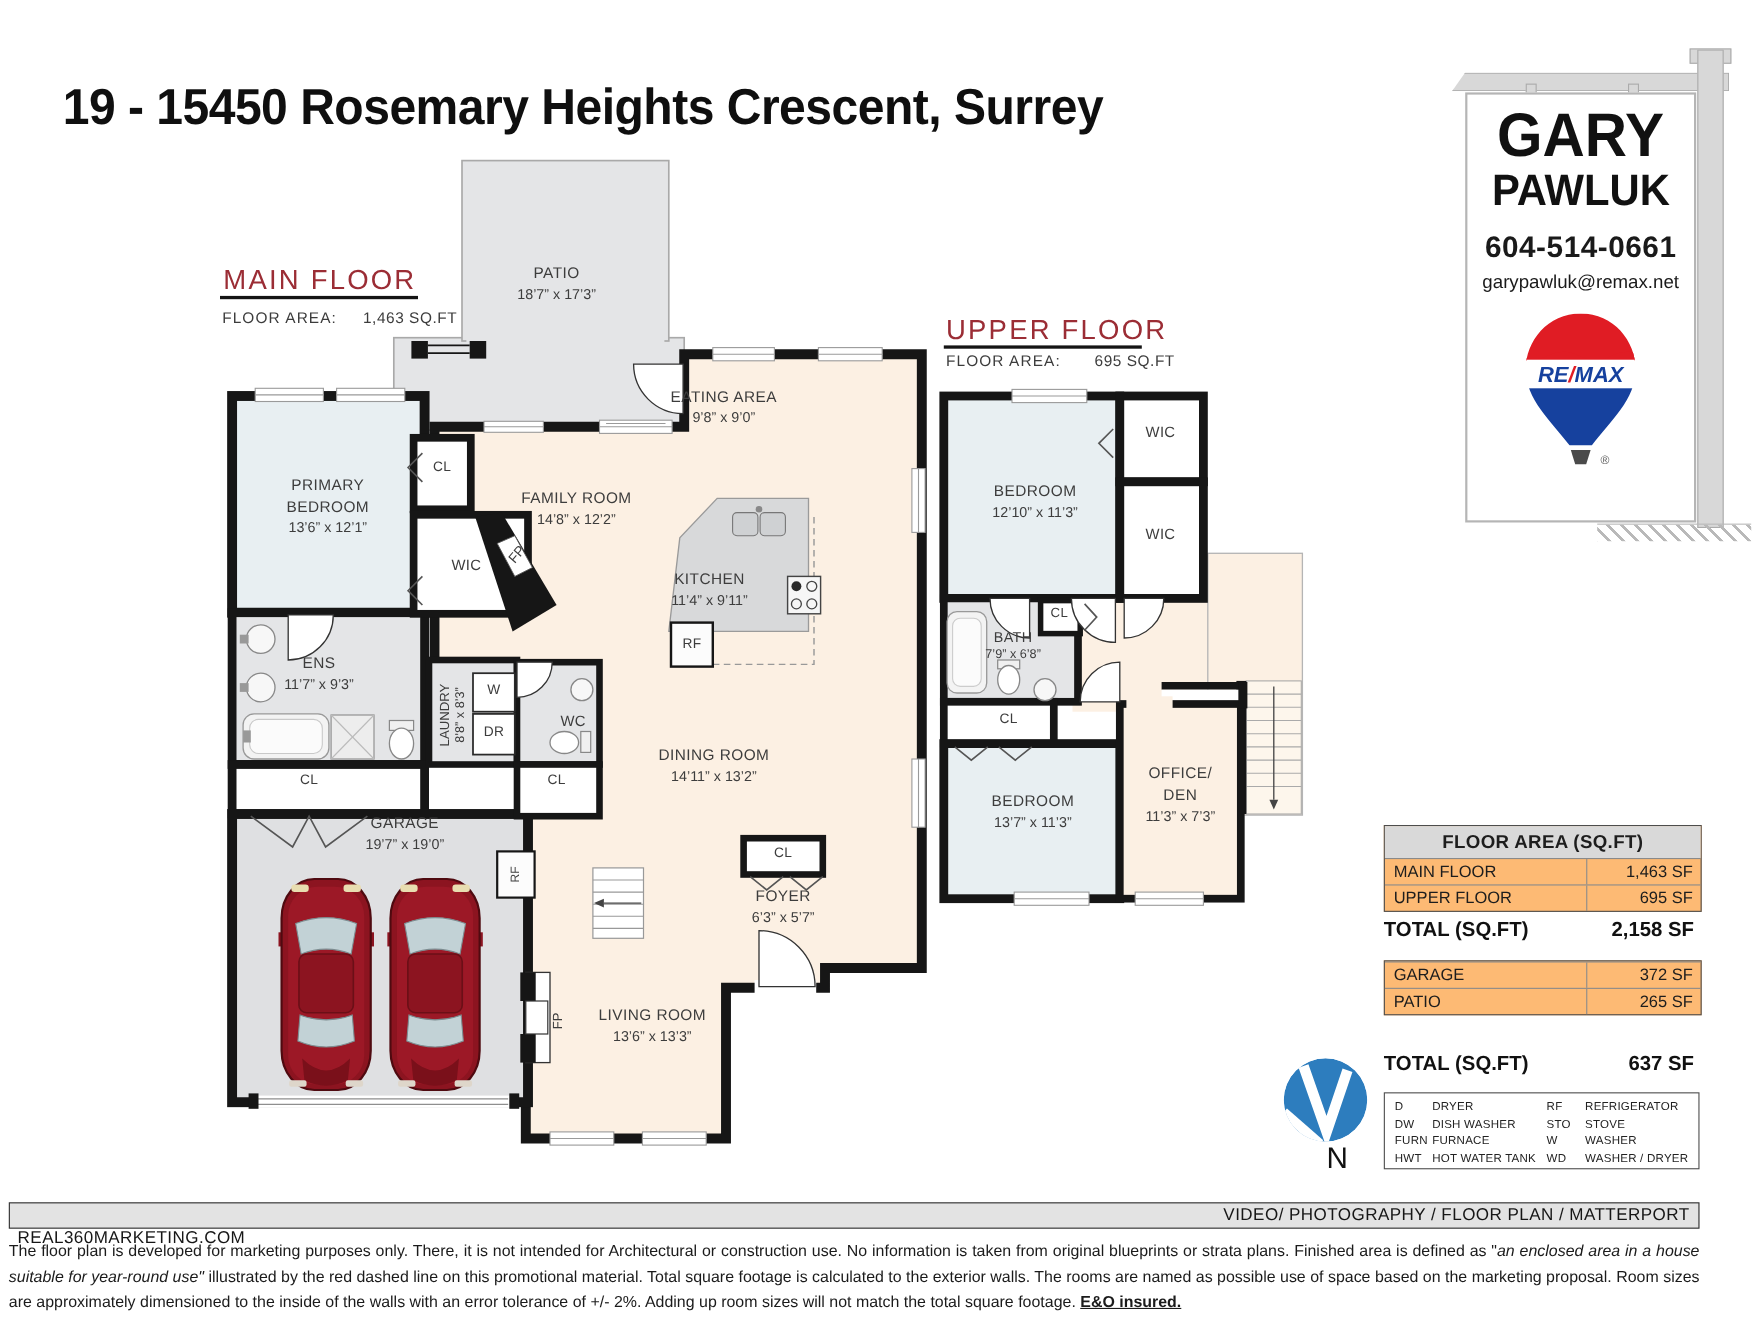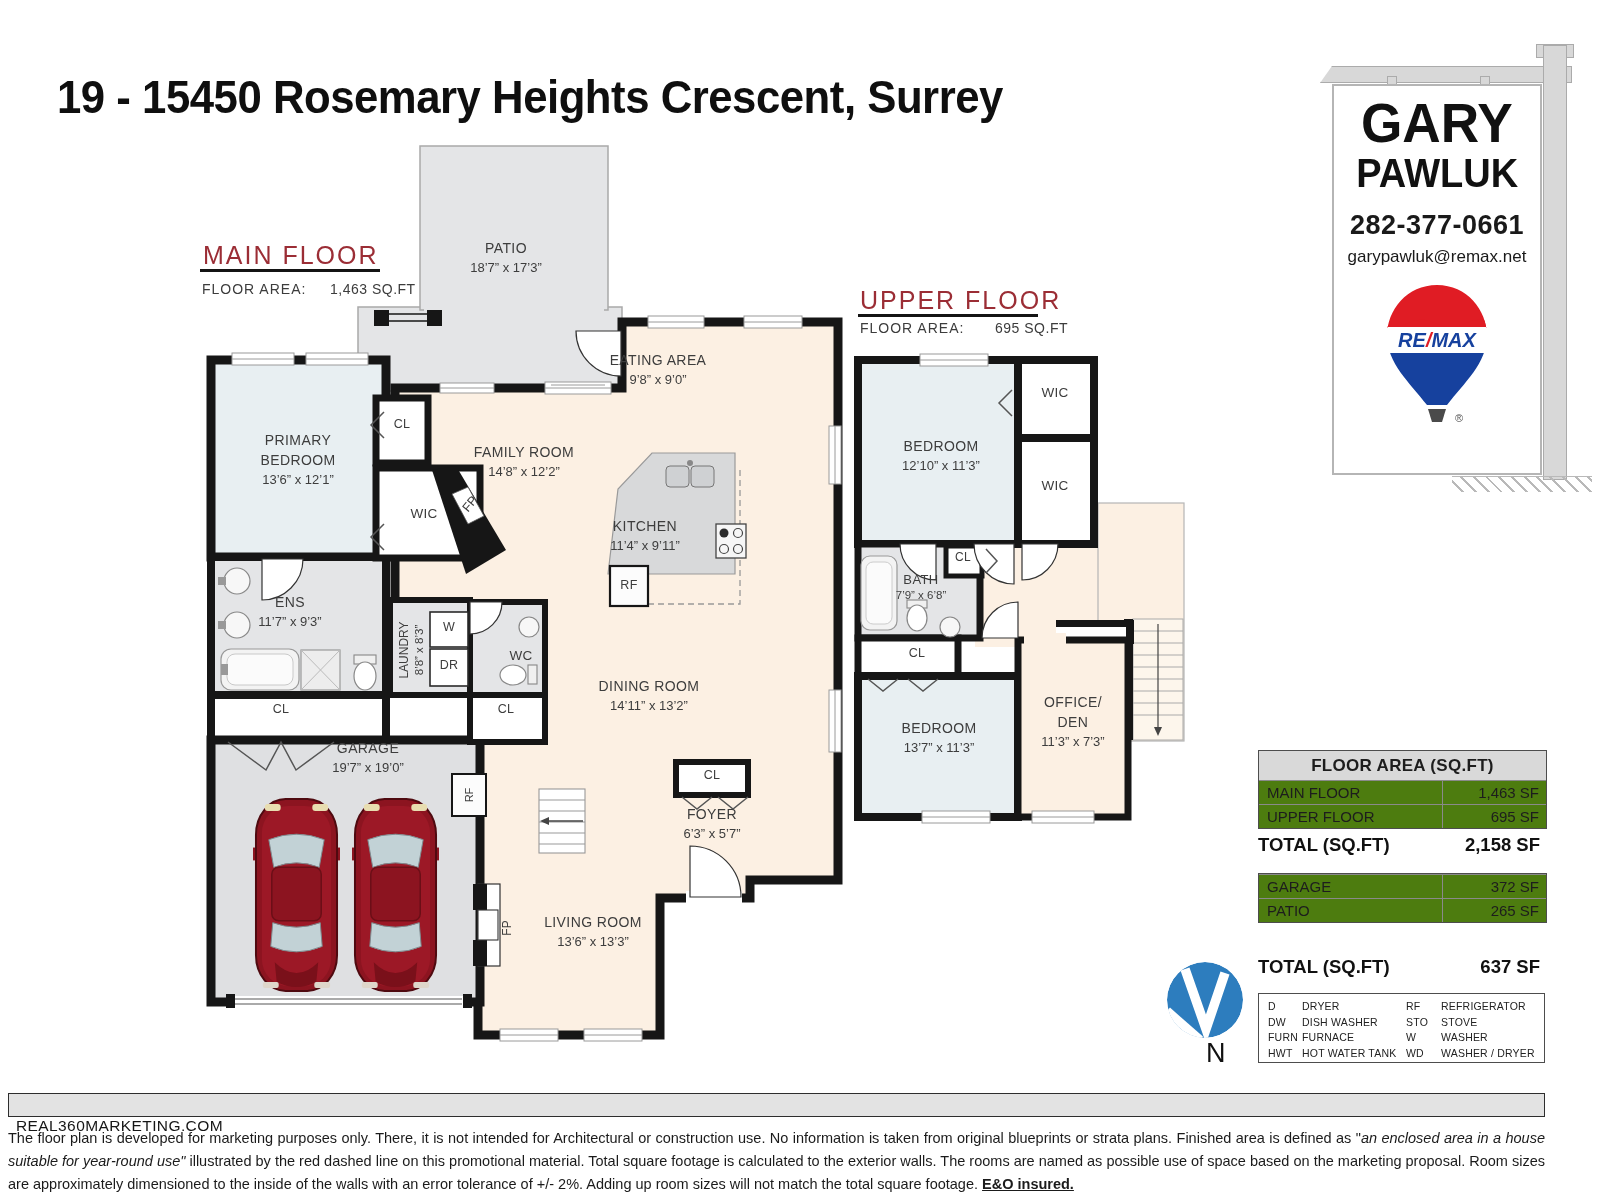--- a/index.html
+++ b/index.html
@@ -23,21 +23,21 @@
   .signpost{background:#d8d8d8;border:1px solid #ababab;position:absolute;}
   .board{position:absolute;left:1332px;top:84px;width:206px;height:387px;background:#fff;border:2px solid #b5b5b5;
          display:flex;flex-direction:column;align-items:center;z-index:4;}
   .board .gary{font-size:56px;font-weight:700;letter-spacing:0;margin-top:8px;line-height:58px;color:#111;transform:scaleX(.95);}
   .board .pawluk{font-size:40px;font-weight:700;line-height:42px;color:#111;transform:scaleX(.95);}
   .board .phone{font-size:27px;font-weight:600;margin-top:16px;color:#1a1a1a;letter-spacing:.5px;}
   .board .email{font-size:17px;font-weight:500;margin-top:6px;color:#1a1a1a;}
   .hatch{position:absolute;left:1452px;top:476px;width:140px;height:15px;border-top:1.5px solid #b9b9b9;
          background:repeating-linear-gradient(45deg,transparent 0 7px,#b9b9b9 7px 9px);}
   
-  .tbl{position:absolute;left:1258px;width:287px;border:1.5px solid #4d4d4d;background:#4d7c0f;z-index:5;}
+  .tbl{position:absolute;left:1258px;width:287px;border:1.5px solid #4d4d4d;background:#fdba74;z-index:5;}
   .thead{background:#d9d9d9;height:29px;display:flex;align-items:center;justify-content:center;
          font-size:17px;font-weight:600;letter-spacing:.3px;color:#1d1d1d;}
   .trow{display:flex;height:23px;align-items:stretch;border-top:1px solid #8a8a8a;font-size:15px;color:#1d1d1d;}
   .trow .c1{flex:1;padding-left:8px;display:flex;align-items:center;}
   .trow .c2{width:96px;border-left:1px solid #8a8a8a;display:flex;align-items:center;justify-content:flex-end;padding-right:7px;}
   .ttl{position:absolute;left:1258px;width:287px;display:flex;justify-content:space-between;
        font-size:18.5px;font-weight:700;color:#111;z-index:5;}
   
   .legend{position:absolute;left:1258px;top:993px;width:287px;height:70px;border:1.5px solid #4d4d4d;background:#fff;
           padding-top:5px;box-sizing:border-box;z-index:5;}
@@ -398,21 +398,21 @@
   <div class="signpost" style="left:1320px;top:66px;width:250px;height:15px;clip-path:polygon(12px 0,100% 0,100% 100%,0 100%);"></div>
   <div class="signpost" style="left:1536px;top:44px;width:36px;height:12px;"></div>
   <div class="signpost" style="left:1543px;top:45px;width:22px;height:433px;"></div>
   <div class="signpost" style="left:1387px;top:76px;width:8px;height:10px;"></div>
   <div class="signpost" style="left:1480px;top:76px;width:8px;height:10px;"></div>
   <div class="hatch"></div>
 
   <div class="board">
     <div class="gary">GARY</div>
     <div class="pawluk">PAWLUK</div>
-    <div class="phone">282-377-0661</div>
+    <div class="phone">604-514-0661</div>
     <div class="email">garypawluk@remax.net</div>
     <svg width="116" height="156" viewBox="0 0 116 156" style="margin-top:16px;">
       <g clip-path="url(#balloonClip)">
         <rect x="0" y="0" width="116" height="45" fill="#e01c24"></rect>
         <path d="M0,38 Q14,48 29,40 Q43,33 58,41 Q73,48 87,40 Q101,33 116,41 L116,45 L0,45 Z" fill="#e01c24"></path>
         <rect x="0" y="44" width="116" height="27" fill="#ffffff"></rect>
         <rect x="0" y="70" width="116" height="60" fill="#16419e"></rect>
         <path d="M0,66 Q14,76 29,68 Q43,61 58,69 Q73,76 87,68 Q101,61 116,69 L116,80 L0,80 Z" fill="#16419e" opacity="0"></path>
       </g>
       <text x="58" y="64" text-anchor="middle" font-size="20" font-weight="bold" font-style="italic" font-family="Liberation Sans, sans-serif">
@@ -485,16 +485,17 @@
     <div class="lg-row">
       <span class="lg-a">HWT</span>
         <span class="lg-n">HOT WATER TANK</span>
       <span class="lg-a2">WD</span>
         <span class="lg-n2">WASHER / DRYER</span>
     </div>
   </div>
 
   <div class="fbar">
     <span class="fl">REAL360MARKETING.COM</span>
+    <span class="fr">VIDEO/ PHOTOGRAPHY / FLOOR PLAN / MATTERPORT</span>
   </div>
   <div class="disc"><span>The floor plan is developed for marketing purposes only. There, it is not intended for Architectural or construction use. No information is  taken from original blueprints or strata plans. Finished area is defined as  "</span><i>an enclosed area in a house suitable for year-round use"</i><span> illustrated by the red dashed line on this promotional material. Total square footage is calculated to the exterior walls. The rooms are named as possible use of space based on the marketing proposal. Room sizes are approximately dimensioned to the inside of the walls with an error tolerance of +/- 2%. Adding up room sizes will not match the total square footage. </span><b>E&amp;O insured.</b></div>
 
 </div>
 
 </body></html>

